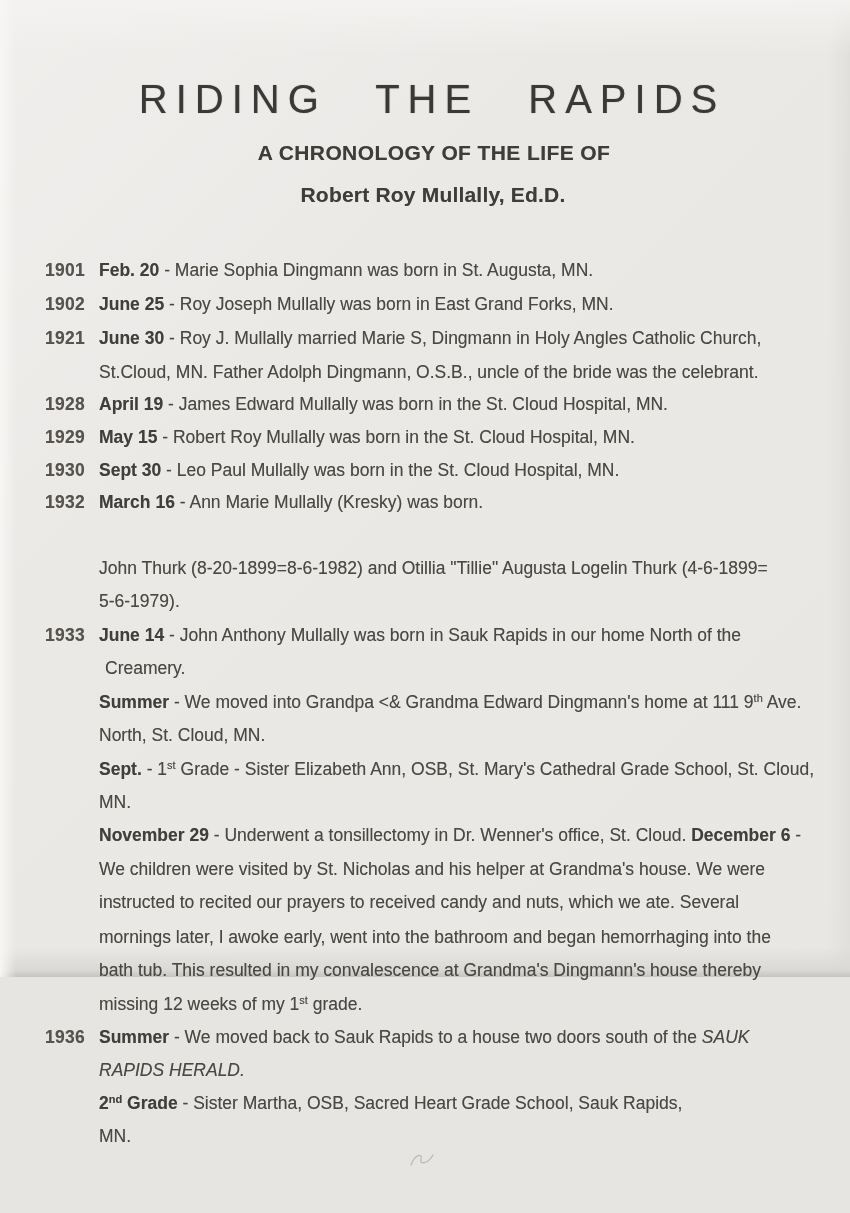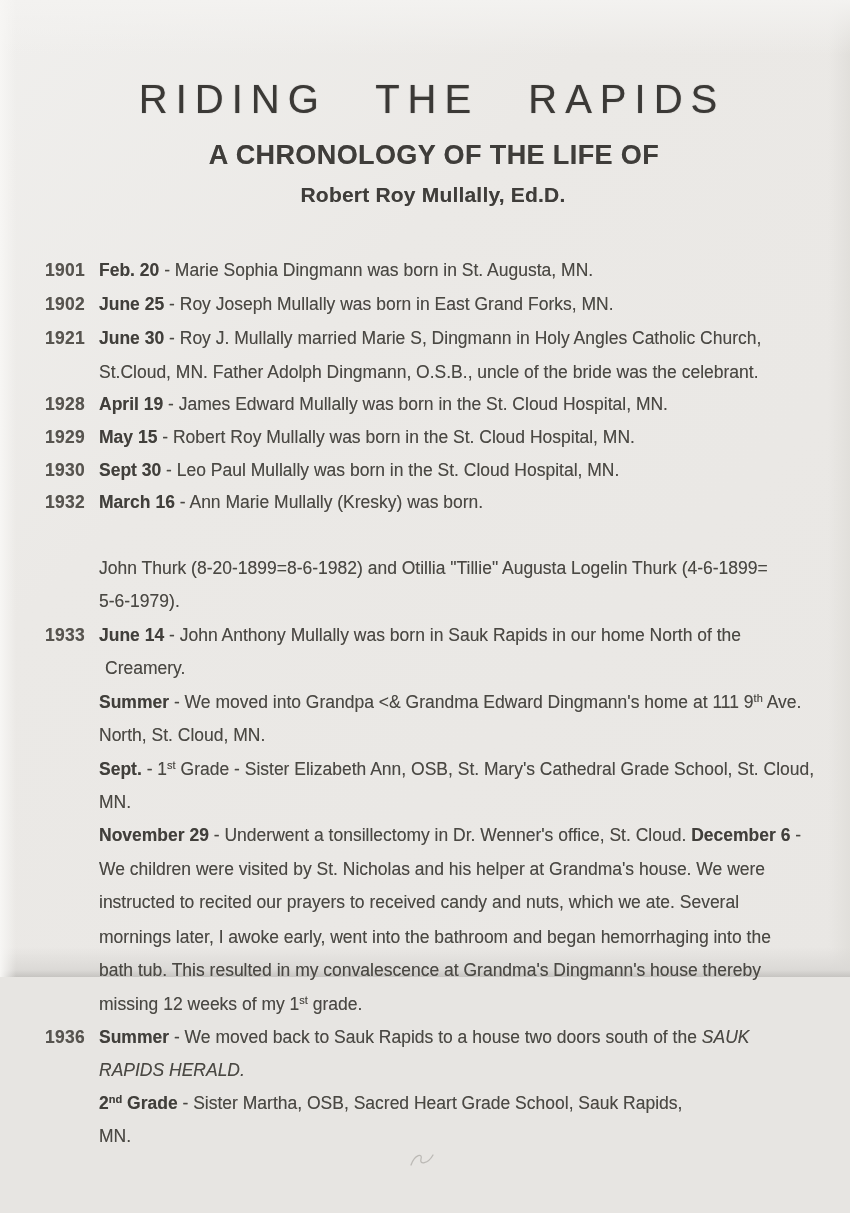--- a/index.html
+++ b/index.html
@@ -20,21 +20,21 @@
   .layer{position:absolute;inset:0;}
   
   .title{
     position:absolute;top:79px;left:0;right:0;text-align:center;
     font-size:40px;line-height:1;color:#3b3936;
     letter-spacing:8px;word-spacing:30px;padding-left:14px;
     text-shadow:0 0 1px rgba(59,57,54,.55);
   }
   .subtitle{
     position:absolute;top:142px;left:12px;right:0;text-align:center;
-    font-size:27px;line-height:1;font-weight:bold;color:#3f3d3a;
+    font-size:21px;line-height:1;font-weight:bold;color:#3f3d3a;
     letter-spacing:.4px;padding-left:6px;
     text-shadow:0 0 .6px rgba(63,61,58,.5);
   }
   .author{
     position:absolute;top:184px;left:0;right:0;text-align:center;
     font-size:21px;line-height:1;font-weight:bold;color:#3f3d3a;
     letter-spacing:.2px;padding-left:16px;
     text-shadow:0 0 .6px rgba(63,61,58,.5);
   }
   

